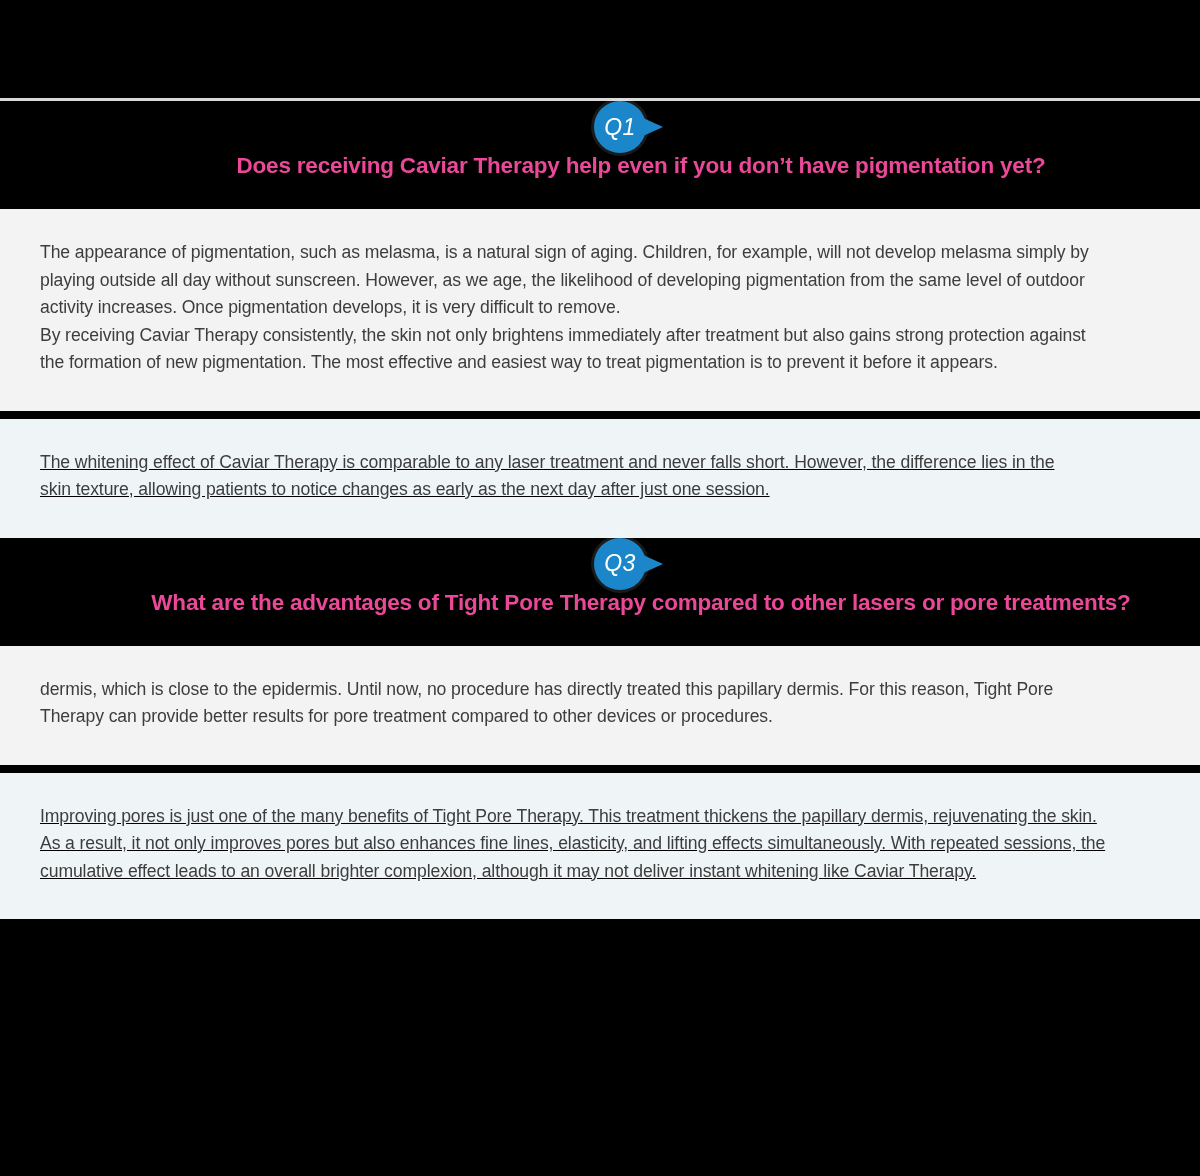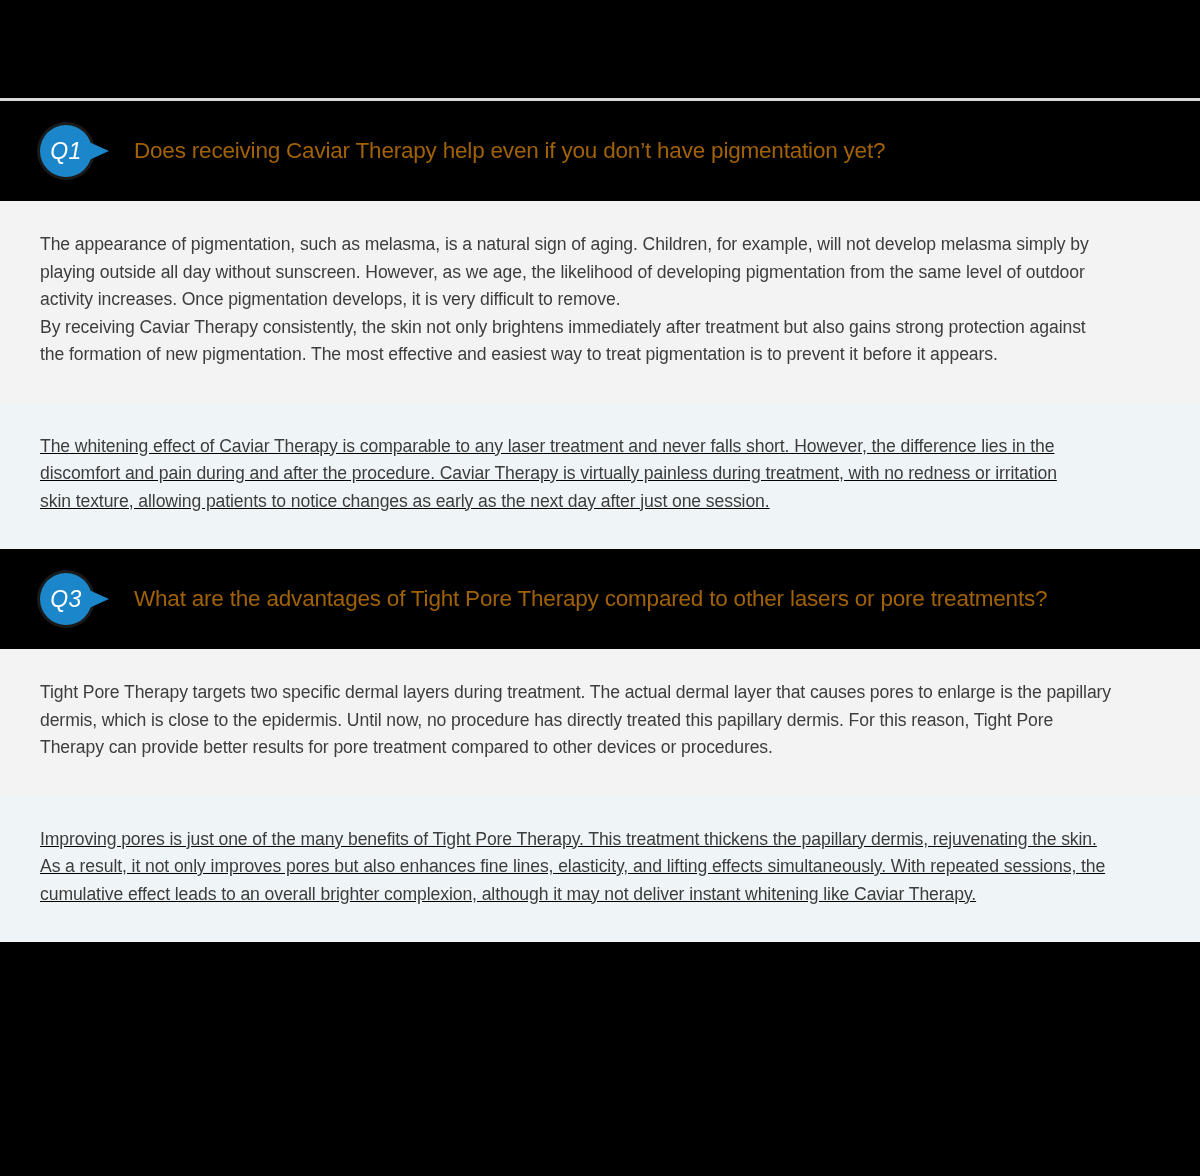--- a/index.html
+++ b/index.html
@@ -32,20 +32,21 @@
   }
 
   
   .faq-question {
     position: relative;
     background: #000000;
     height: 100px;
     display: flex;
     align-items: center;
     padding-left: 40px;
+    flex-direction: column;
   }
 
   
   .q-badge {
     position: relative;
     flex: 0 0 auto;
     width: 52px;
     height: 52px;
     border-radius: 50%;
     background: #1b87ca;
@@ -73,30 +74,31 @@
     color: #ffffff;
     font-size: 23px;
     font-style: italic;
     font-weight: 400;
     letter-spacing: 0.5px;
     line-height: 1;
   }
 
   .q-text {
     margin-left: 42px;
-    color: #a16207;
+    color: #ec4899;
     font-size: 22.5px;
-    font-weight: 400;
+    font-weight: 700;
     letter-spacing: -0.2px;
     white-space: nowrap;
   }
 
   
   .faq-answer {
     padding: 30px 46px 34px 40px;
+    margin-top: 8px;
   }
   .faq-answer.tone-gray  { background: #f3f3f3; }
   .faq-answer.tone-blue  { background: #eff5f7; text-decoration: underline; }
 
   .a-line {
     color: #3d3d3d;
     font-size: 17.6px;
     line-height: 27.5px;
     letter-spacing: -0.1px;
     white-space: nowrap;
@@ -125,31 +127,29 @@
       </div>
       <div class="faq-answer tone-gray">
         <div class="a-line">The appearance of pigmentation, such as melasma, is a natural sign of aging. Children, for example, will not develop melasma simply by</div>
         <div class="a-line">playing outside all day without sunscreen. However, as we age, the likelihood of developing pigmentation from the same level of outdoor</div>
         <div class="a-line">activity increases. Once pigmentation develops, it is very difficult to remove.</div>
         <div class="a-line"> By receiving Caviar Therapy consistently, the skin not only brightens immediately after treatment but also gains strong protection against</div>
         <div class="a-line">the formation of new pigmentation. The most effective and easiest way to treat pigmentation is to prevent it before it appears.</div>
       </div>
       <div class="faq-answer tone-blue">
         <div class="a-line">The whitening effect of Caviar Therapy is comparable to any laser treatment and never falls short. However, the difference lies in the</div>
-        <div class="a-line">discomfort and pain during and after the procedure. Caviar Therapy is virtually painless during treatment, with no redness or irritation</div>
         <div class="a-line">skin texture, allowing patients to notice changes as early as the next day after just one session.</div>
       </div>
       <div class="faq-question">
         <div class="q-badge">
           <span class="q-badge-label">Q3</span>
         </div>
         <div class="q-text">What are the advantages of Tight Pore Therapy compared to other lasers or pore treatments?</div>
       </div>
       <div class="faq-answer tone-gray">
-        <div class="a-line">Tight Pore Therapy targets two specific dermal layers during treatment. The actual dermal layer that causes pores to enlarge is the papillary</div>
         <div class="a-line">dermis, which is close to the epidermis. Until now, no procedure has directly treated this papillary dermis. For this reason, Tight Pore</div>
         <div class="a-line">Therapy can provide better results for pore treatment compared to other devices or procedures.</div>
       </div>
       <div class="faq-answer tone-blue">
         <div class="a-line">Improving pores is just one of the many benefits of Tight Pore Therapy. This treatment thickens the papillary dermis, rejuvenating the skin.</div>
         <div class="a-line">As a result, it not only improves pores but also enhances fine lines, elasticity, and lifting effects simultaneously. With repeated sessions, the</div>
         <div class="a-line">cumulative effect leads to an overall brighter complexion, although it may not deliver instant whitening like Caviar Therapy.</div>
       </div>
     </div>
 

